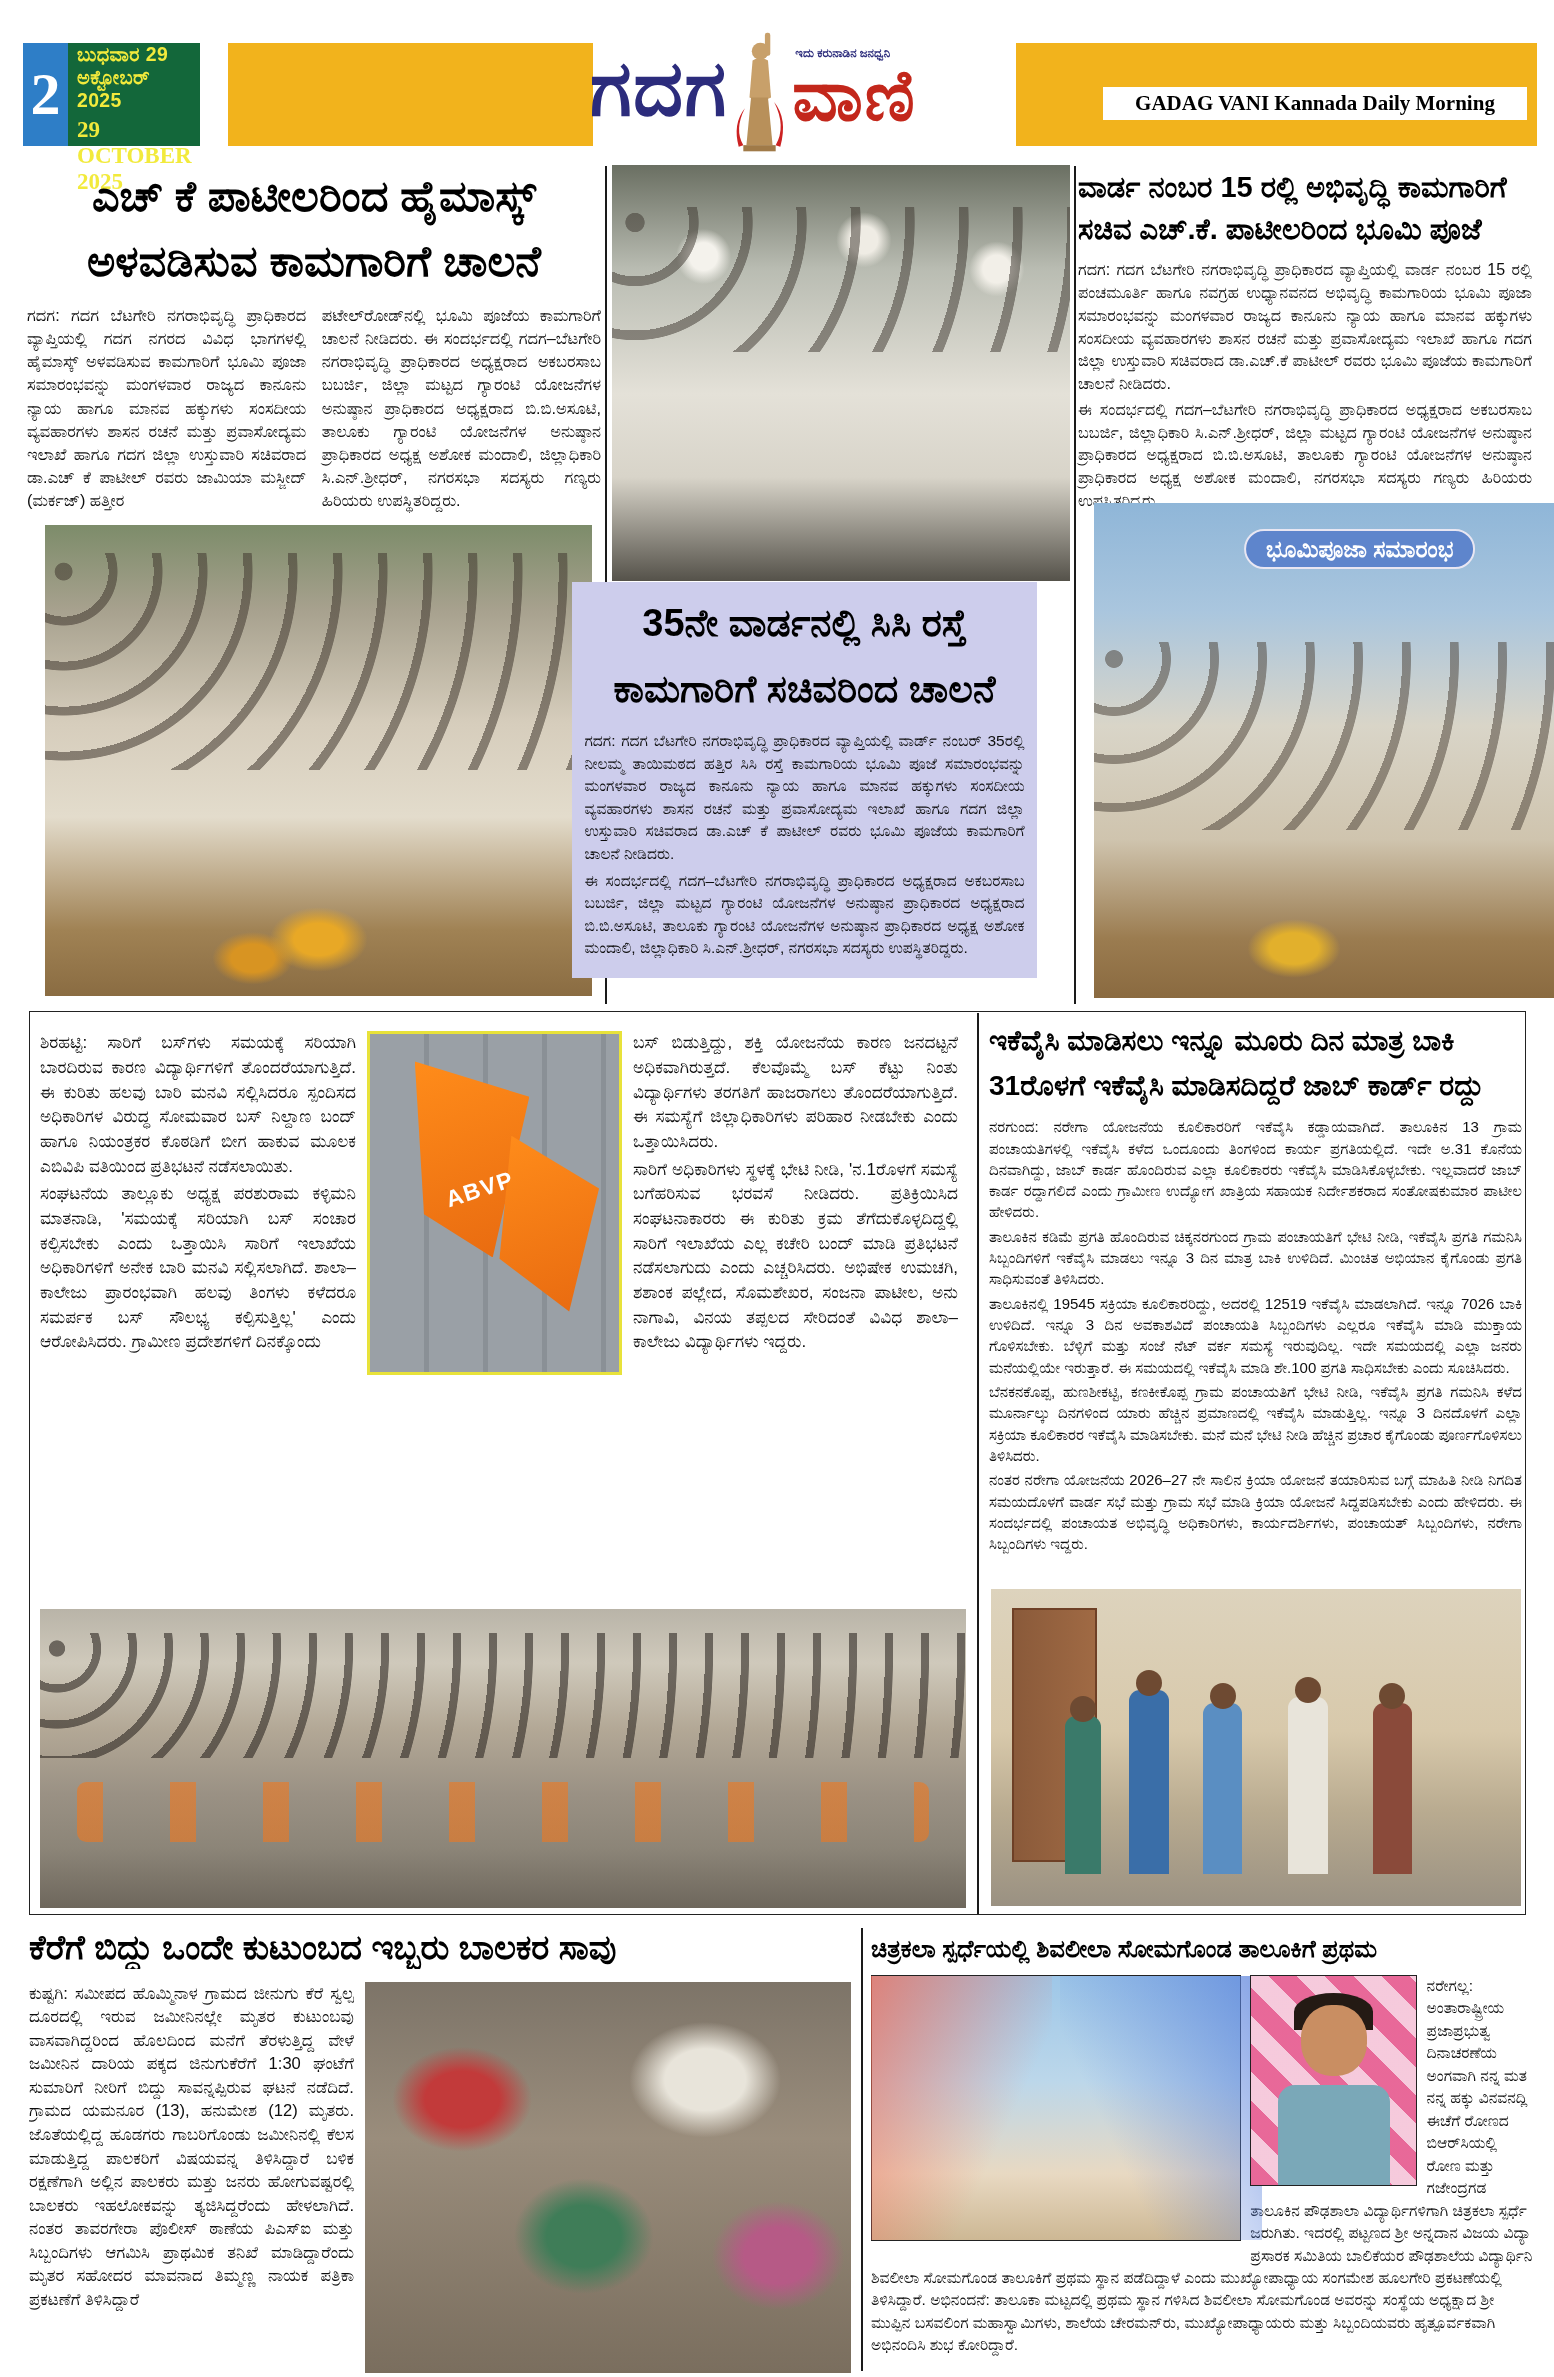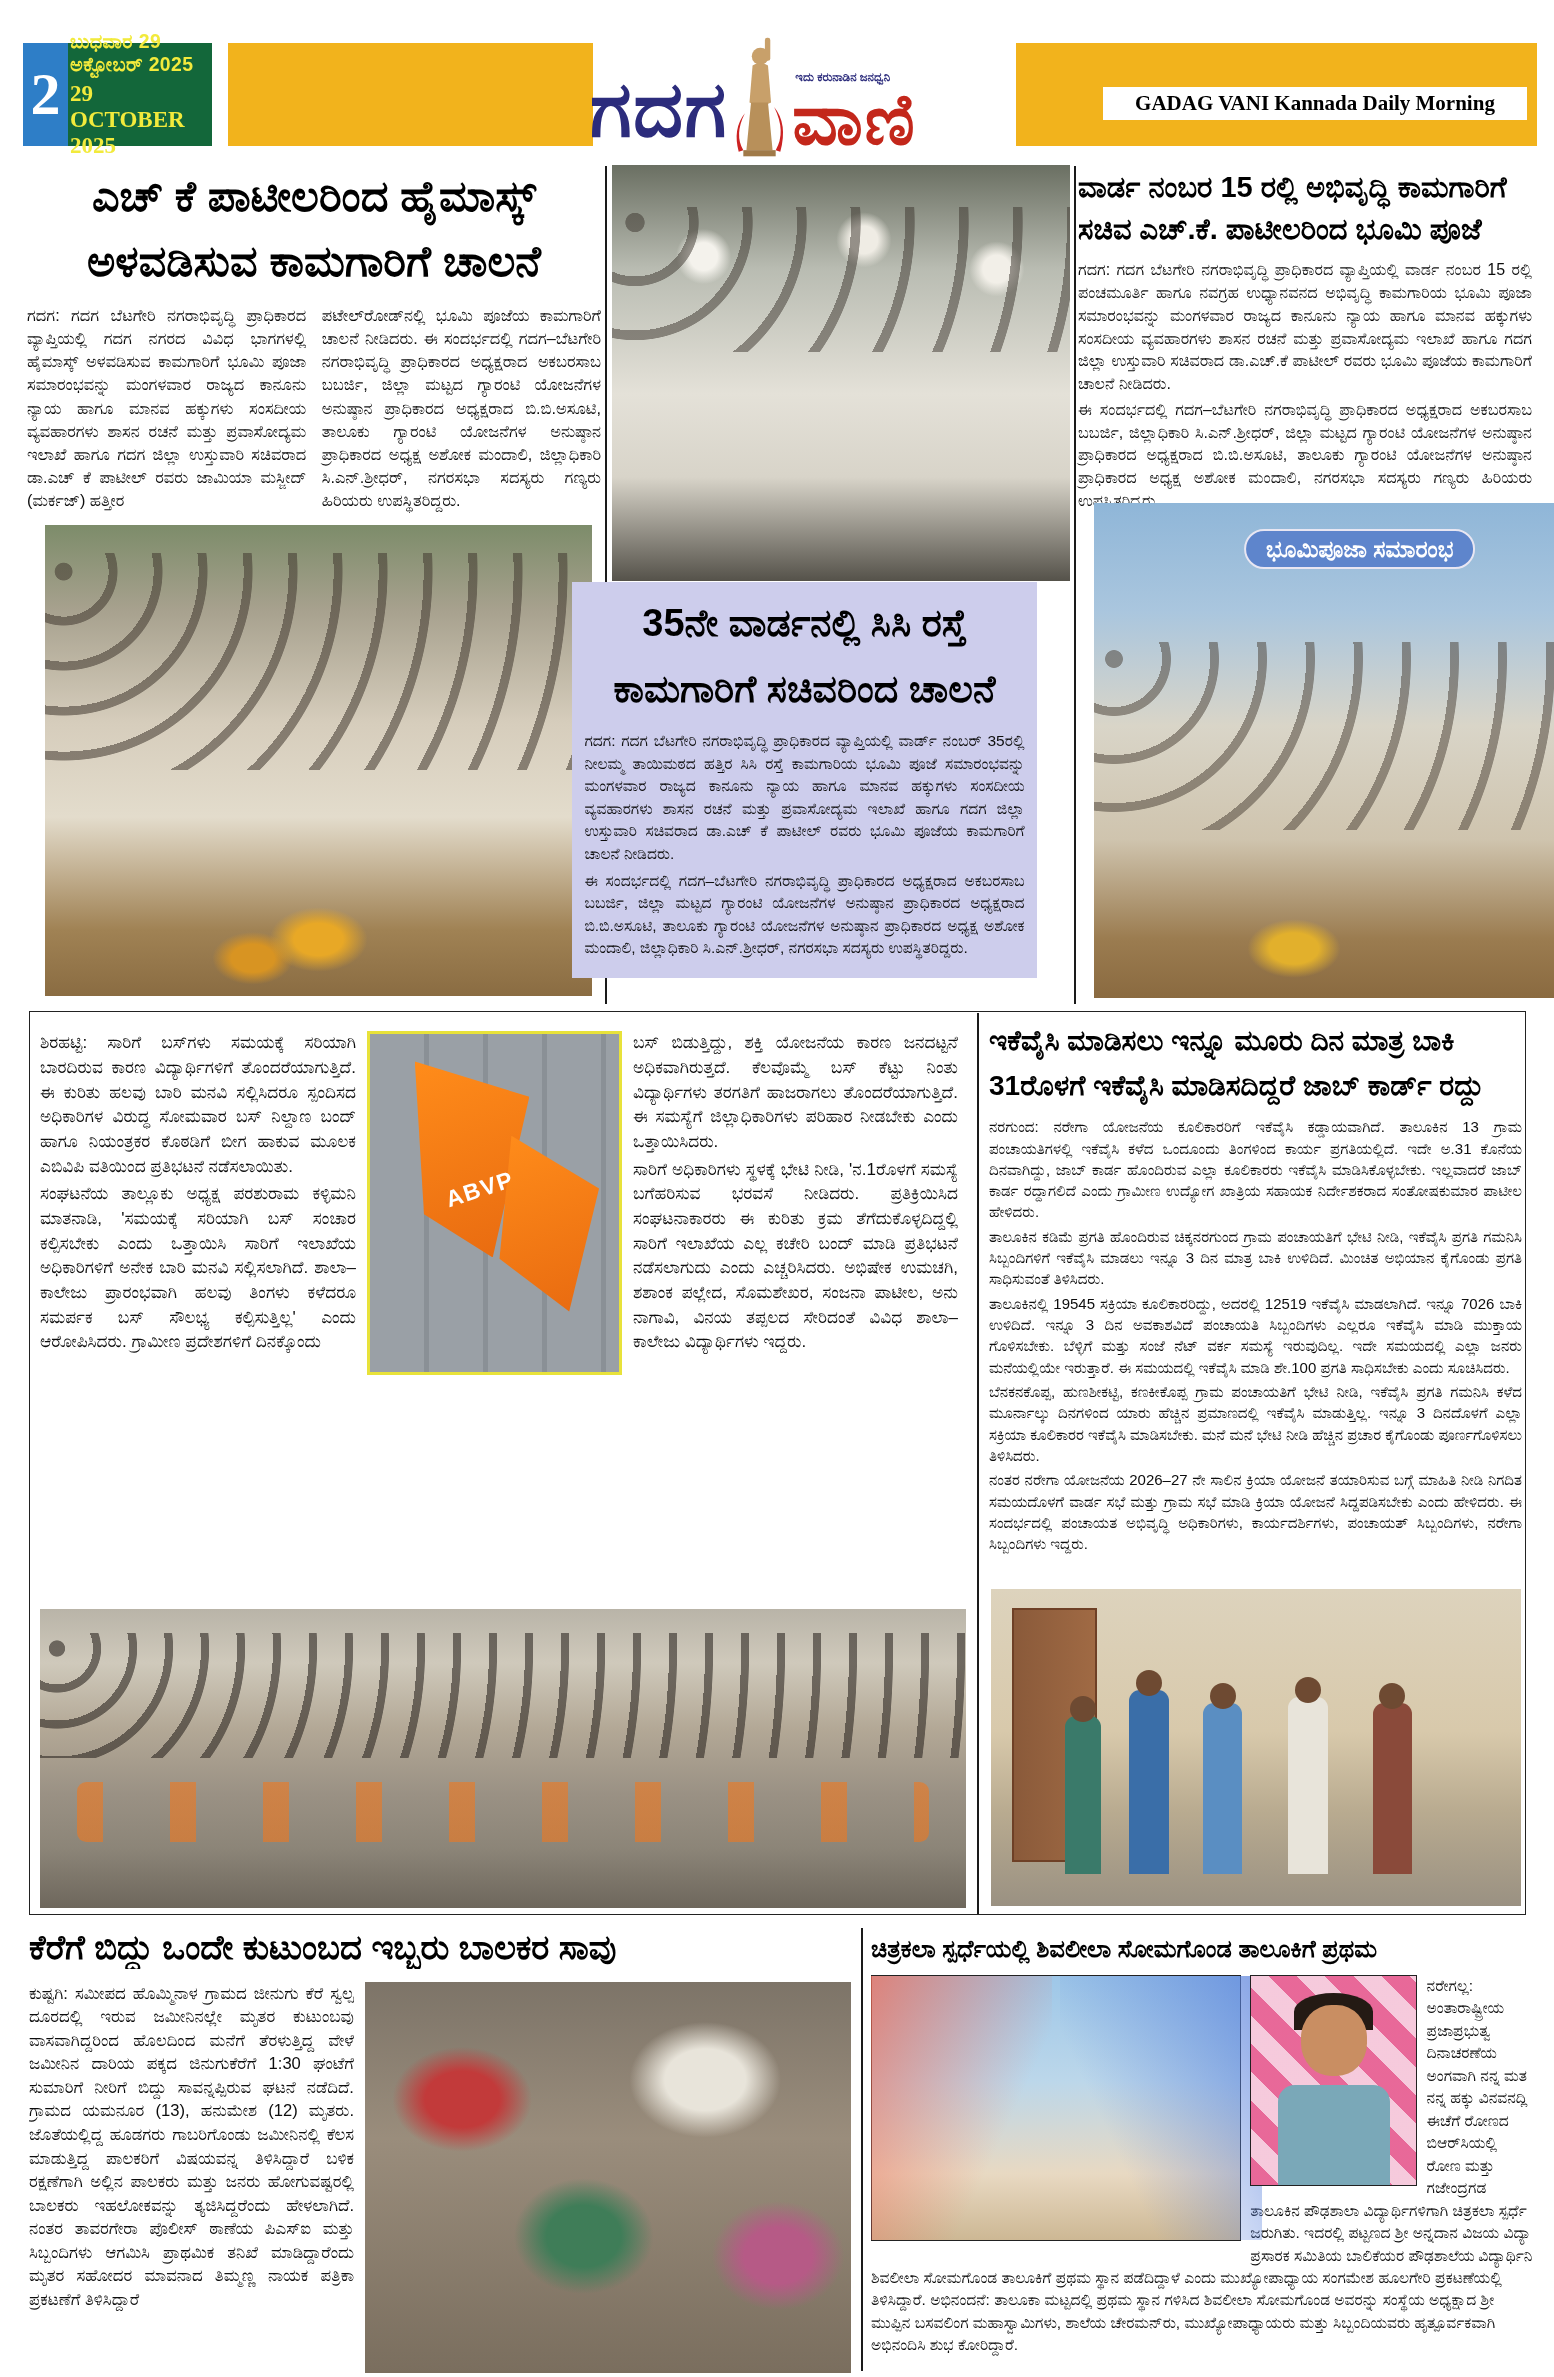--- a/index.html
+++ b/index.html
@@ -8,31 +8,31 @@
     width:1555px; height:2377px; position:relative;
     font-family:"Liberation Sans", sans-serif; color:#111;
     overflow:hidden;
   }
   .abs { position:absolute; }
 
   
   .h-seg { position:absolute; top:43px; height:103px; }
   .h-blue { left:23px; width:45px; background:#2e7ec7; display:flex; align-items:center; justify-content:center; }
   .h-blue .pgnum { color:#fff; font-size:60px; font-weight:bold; font-family:"Liberation Serif", serif; }
-  .h-green { left:68px; width:144px; background:#13673a; color:#f2ea3c; display:flex; flex-direction:column; justify-content:center; padding-left:2px; }
+  .h-green { left:68px; width:132px; background:#13673a; color:#f2ea3c; display:flex; flex-direction:column; padding-left:9px; }
   .h-green .d1 { font-size:19.4px; font-weight:bold; letter-spacing:0.4px; }
   .h-green .d2 { font-size:23px; font-weight:bold; font-family:"Liberation Serif", serif; margin-top:4.6px; }
   .h-yel-l { left:228px; width:365px; background:#f2b31c; }
   .h-yel-r { left:1016px; width:521px; background:#f2b31c; }
   .masthead-strip {
     position:absolute; left:87px; top:44px; width:424px; height:33px; background:#fff;
     display:flex; align-items:center; justify-content:center;
   }
   .masthead-strip span { font-family:"Liberation Serif", serif; font-weight:bold; font-size:21px; color:#000; white-space:nowrap; }
-  .logo-wrap { position:absolute; left:590px; top:22px; width:426px; height:133px; display:flex; align-items:flex-end; }
+  .logo-wrap { position:absolute; left:590px; top:22px; width:426px; height:133px; display:flex; align-items:center; }
   .logo-gadag { color:#2c2c7c; font-size:77px; font-weight:bold; letter-spacing:1.5px; }
   .logo-statue { width:57px; height:122px; margin:0 3.1px; position:relative; top:3.1px; }
   .logo-right { position:relative; }
   .logo-tagline { color:#2c2c7c; font-size:11.6px; font-weight:bold; margin-left:4.6px; }
   .logo-vani { color:#c3271b; font-size:71px; font-weight:bold; letter-spacing:1.5px; line-height:1.0; margin-left:1.5px; }
 
   
   .vrule { position:absolute; width:1.5px; background:#1a1a1a; }
 
   

